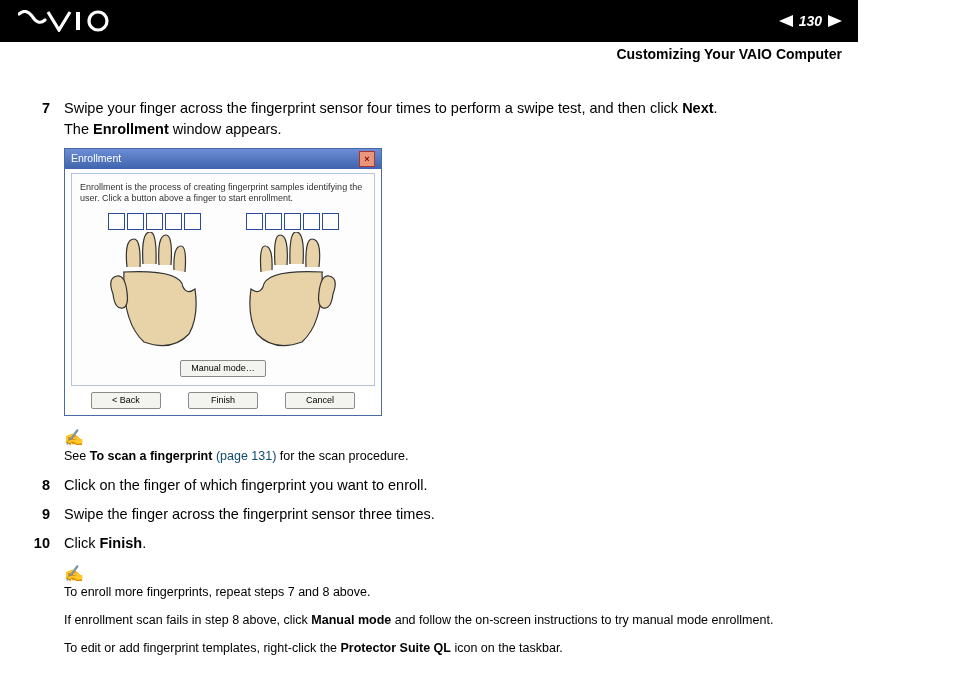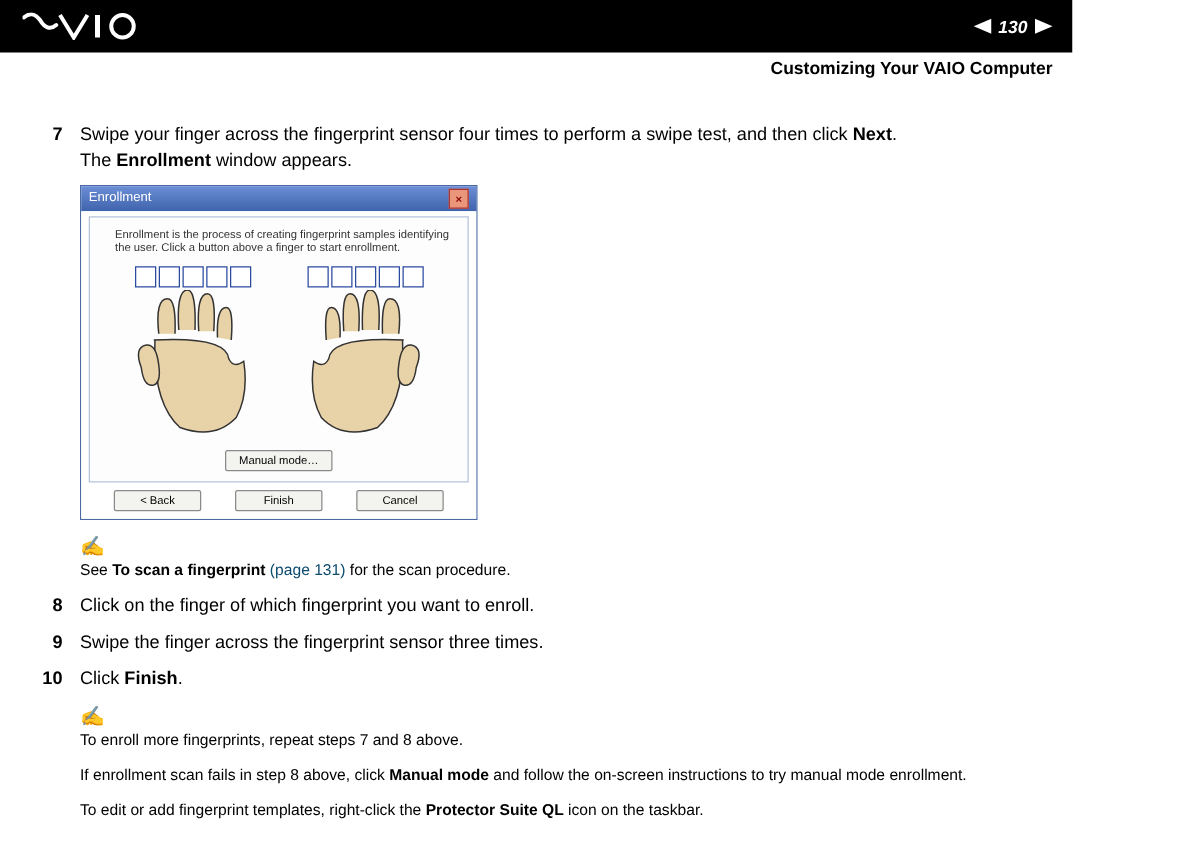--- a/index.html
+++ b/index.html
@@ -14,21 +14,21 @@
 .content{padding:56px 28px 0 28px;font-size:14.5px;line-height:1.45}
 .step{display:flex;gap:14px;margin-bottom:8px}
 .num{font-weight:bold;width:22px;text-align:right;flex:none}
 .body{flex:1}
 .screenshot{margin:6px 0 10px 36px;border:1px solid #4b6aa3;width:316px}
 .ss-title{background:linear-gradient(#6b8ed6,#3f63ac);color:#fff;font-size:10.5px;padding:2px 6px;display:flex;justify-content:space-between;align-items:center}
 .ss-close{width:14px;height:14px;background:#e9967a;border:1px solid #a33;display:flex;align-items:center;justify-content:center;font-size:9px;color:#800;font-weight:bold;line-height:1}
 .ss-inner{background:#fff;padding:4px 6px 6px 6px}
 .ss-panel{border:1px solid #b5c3db;padding:6px 8px 8px 8px;background:#fdfdfd}
 .ss-h{font-weight:bold;font-size:10px}
-.ss-sub{font-size:9px;color:#333;margin:2px 0 8px 12px;line-height:1.25}
+.ss-sub{font-size:9px;color:#333;margin:2px 0 8px 0;line-height:1.25}
 .hands-row{display:flex;justify-content:center;gap:28px;margin-top:6px}
 .hand-block{position:relative}
 .boxes{display:flex;gap:2px;margin-bottom:2px;justify-content:center}
 .fbox{width:15px;height:15px;border:1.5px solid #2a4aa0;background:#fff}
 .hand-svg{display:block}
 .btn-row{display:flex;justify-content:center;margin-top:8px}
 .btn-row2{display:flex;justify-content:center;gap:27px;margin-top:6px}
 .winbtn{font-size:9px;border:1px solid #8a8a8a;background:#f3f3f0;padding:1px 10px;border-radius:2px;min-width:48px;text-align:center}
 .note-block{margin:6px 0 10px 36px;font-size:12.5px;font-family:Arial,Helvetica,sans-serif}
 .note-icon{font-size:16px;color:#222;margin-bottom:-2px}

